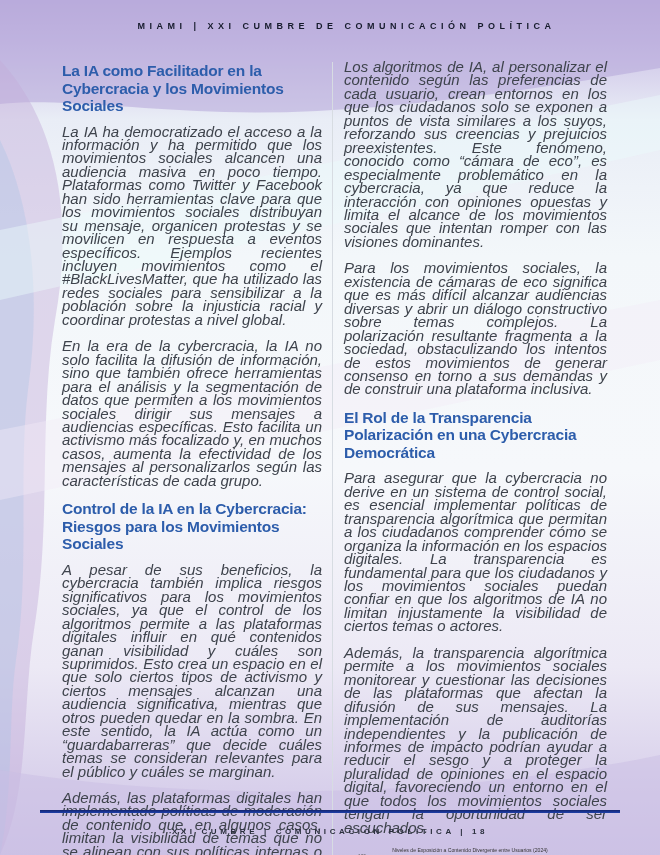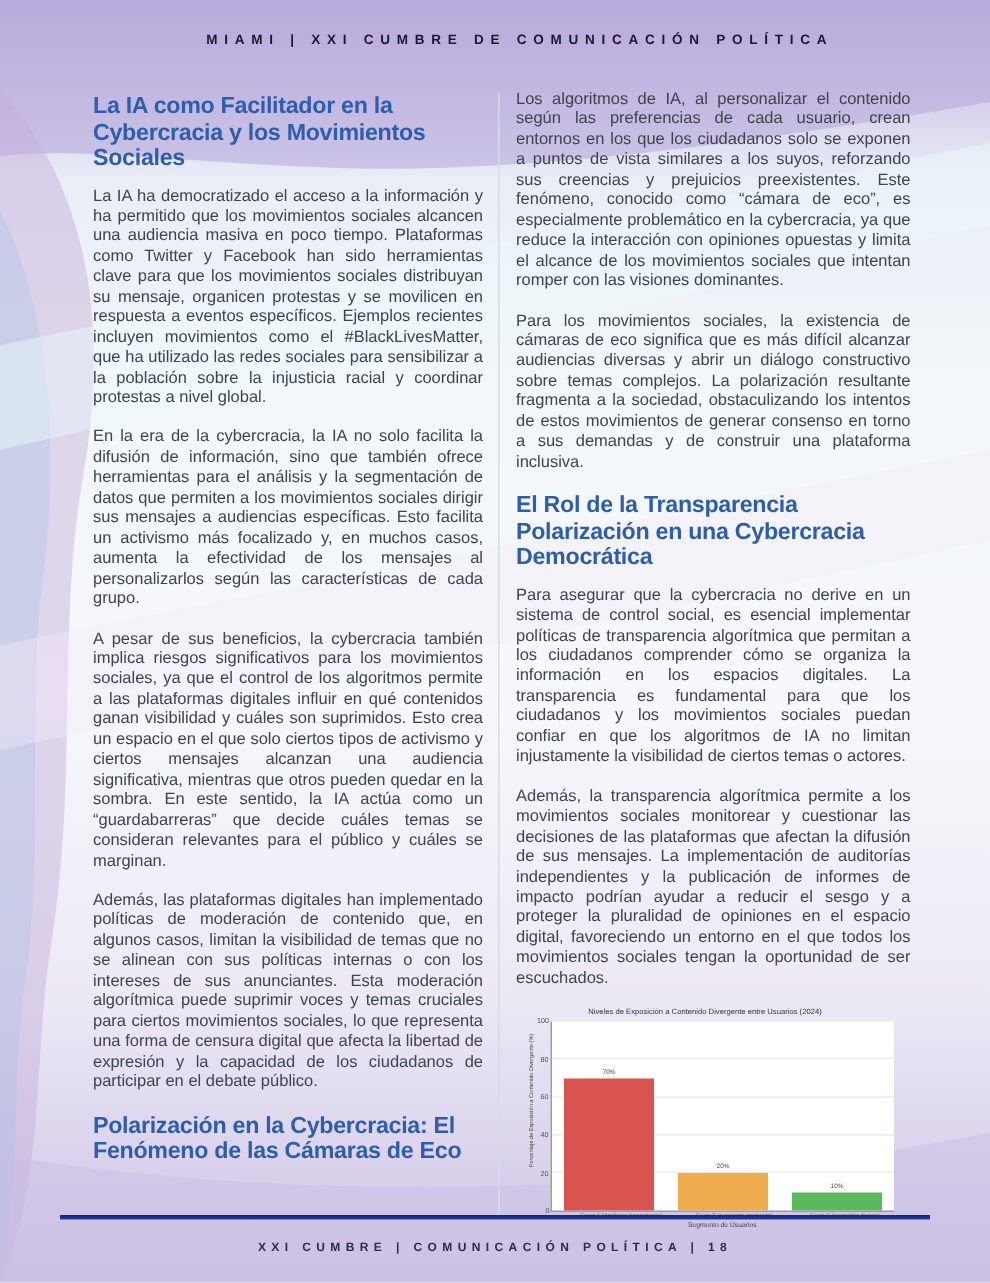--- a/index.html
+++ b/index.html
@@ -27,22 +27,22 @@
   .col { width: 260px; }
   .col.right { width: 263px; }
   .col-divider { width: 1px; background: #d7dce2; margin: 2px 11px 10px 10px; }
 
   h2.sec {
     color: #2d5dab; font-size: 15.5px; line-height: 17.5px;
     font-weight: 600; letter-spacing: -0.2px; margin: 6px 0 10px;
   }
   h2.sec.first { margin-top: 2px; }
   p.body-text {
-    font-size: 11px; line-height: 13.45px; text-align: justify;
-    color: #3e434c; margin-bottom: 13px;
+    font-size: 15px; line-height: 13.45px; text-align: justify;
+    color: #3e434c; margin-bottom: 13px; font-style: italic;
   }
 
   
   .chart { width: 252px; margin-top: 4px; }
   .chart-title {
     text-align: center; font-size: 6px; color: #333;
     transform: scale(.85); transform-origin: center bottom;
     white-space: nowrap; margin-bottom: 3px;
   }
   .chart-body { display: flex; }
@@ -101,20 +101,21 @@
 
 <div class="content">
   <div class="page-header">MIAMI | XXI CUMBRE DE COMUNICACIÓN POLÍTICA</div>
 
   <div class="page-body">
 
     <div class="col left">
       <h2 class="sec first">La IA como Facilitador en la Cybercracia y los Movimientos Sociales</h2>
       <p class="body-text">La IA ha democratizado el acceso a la información y ha permitido que los movimientos sociales alcancen una audiencia masiva en poco tiempo. Plataformas como Twitter y Facebook han sido herramientas clave para que los movimientos sociales distribuyan su mensaje, organicen protestas y se movilicen en respuesta a eventos específicos. Ejemplos recientes incluyen movimientos como el #BlackLivesMatter, que ha utilizado las redes sociales para sensibilizar a la población sobre la injusticia racial y coordinar protestas a nivel global.</p>
       <p class="body-text">En la era de la cybercracia, la IA no solo facilita la difusión de información, sino que también ofrece herramientas para el análisis y la segmentación de datos que permiten a los movimientos sociales dirigir sus mensajes a audiencias específicas. Esto facilita un activismo más focalizado y, en muchos casos, aumenta la efectividad de los mensajes al personalizarlos según las características de cada grupo.</p>
+      <h2 class="sec">Control de la IA en la Cybercracia: Riesgos para los Movimientos Sociales</h2>
       <p class="body-text">A pesar de sus beneficios, la cybercracia también implica riesgos significativos para los movimientos sociales, ya que el control de los algoritmos permite a las plataformas digitales influir en qué contenidos ganan visibilidad y cuáles son suprimidos. Esto crea un espacio en el que solo ciertos tipos de activismo y ciertos mensajes alcanzan una audiencia significativa, mientras que otros pueden quedar en la sombra. En este sentido, la IA actúa como un “guardabarreras” que decide cuáles temas se consideran relevantes para el público y cuáles se marginan.</p>
       <p class="body-text">Además, las plataformas digitales han implementado políticas de moderación de contenido que, en algunos casos, limitan la visibilidad de temas que no se alinean con sus políticas internas o con los intereses de sus anunciantes. Esta moderación algorítmica puede suprimir voces y temas cruciales para ciertos movimientos sociales, lo que representa una forma de censura digital que afecta la libertad de expresión y la capacidad de los ciudadanos de participar en el debate público.</p>
       <h2 class="sec">Polarización en la Cybercracia: El Fenómeno de las Cámaras de Eco</h2>
     </div>
 
     <div class="col-divider"></div>
 
     <div class="col right">
       <p class="body-text">Los algoritmos de IA, al personalizar el contenido según las preferencias de cada usuario, crean entornos en los que los ciudadanos solo se exponen a puntos de vista similares a los suyos, reforzando sus creencias y prejuicios preexistentes. Este fenómeno, conocido como “cámara de eco”, es especialmente problemático en la cybercracia, ya que reduce la interacción con opiniones opuestas y limita el alcance de los movimientos sociales que intentan romper con las visiones dominantes.</p>
       <p class="body-text">Para los movimientos sociales, la existencia de cámaras de eco significa que es más difícil alcanzar audiencias diversas y abrir un diálogo constructivo sobre temas complejos. La polarización resultante fragmenta a la sociedad, obstaculizando los intentos de estos movimientos de generar consenso en torno a sus demandas y de construir una plataforma inclusiva.</p>

